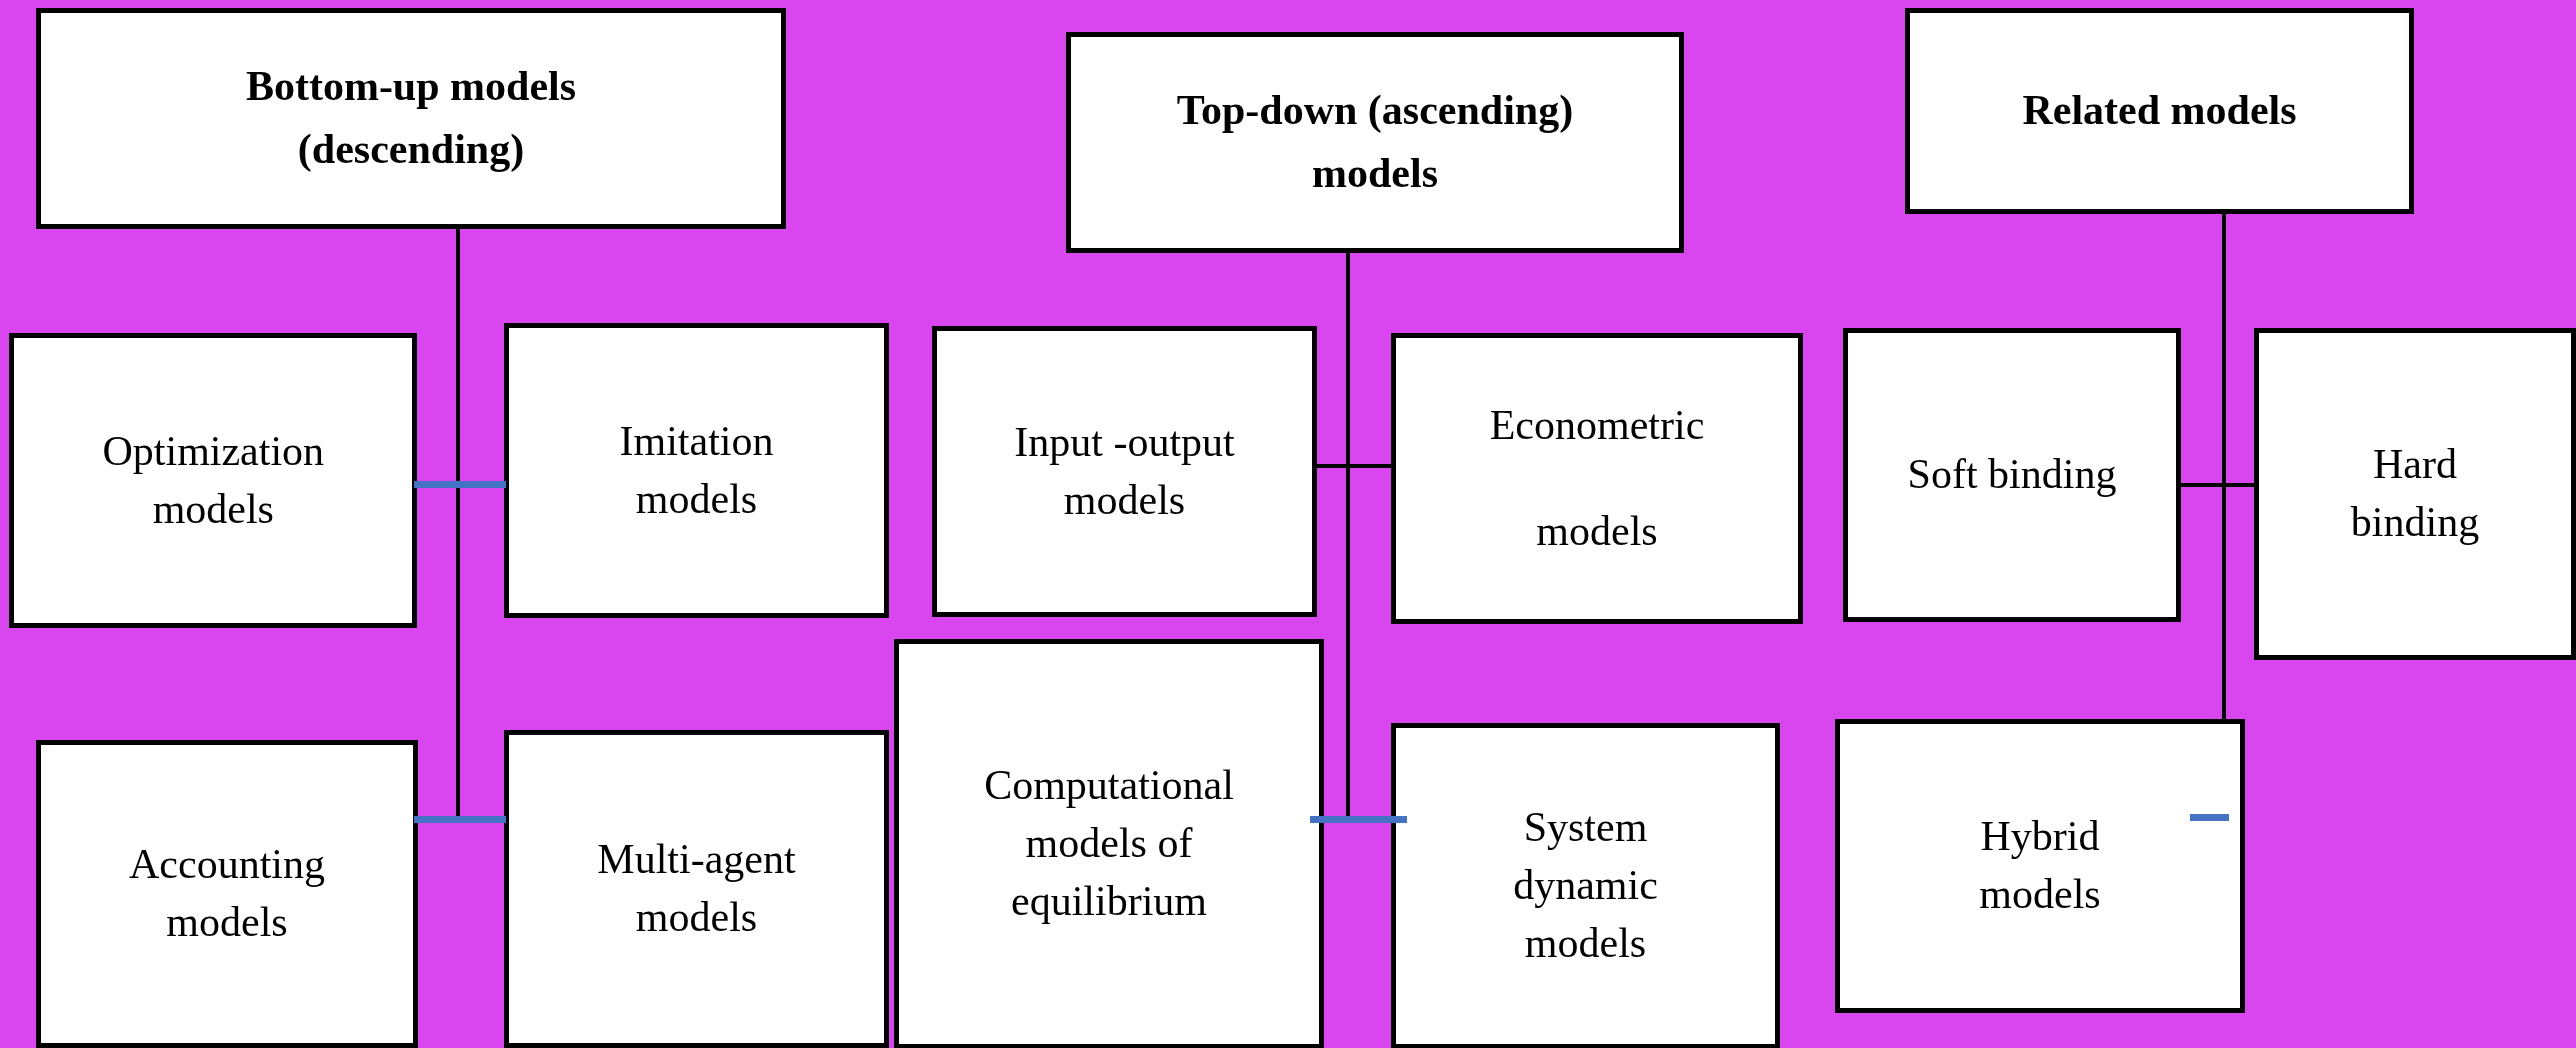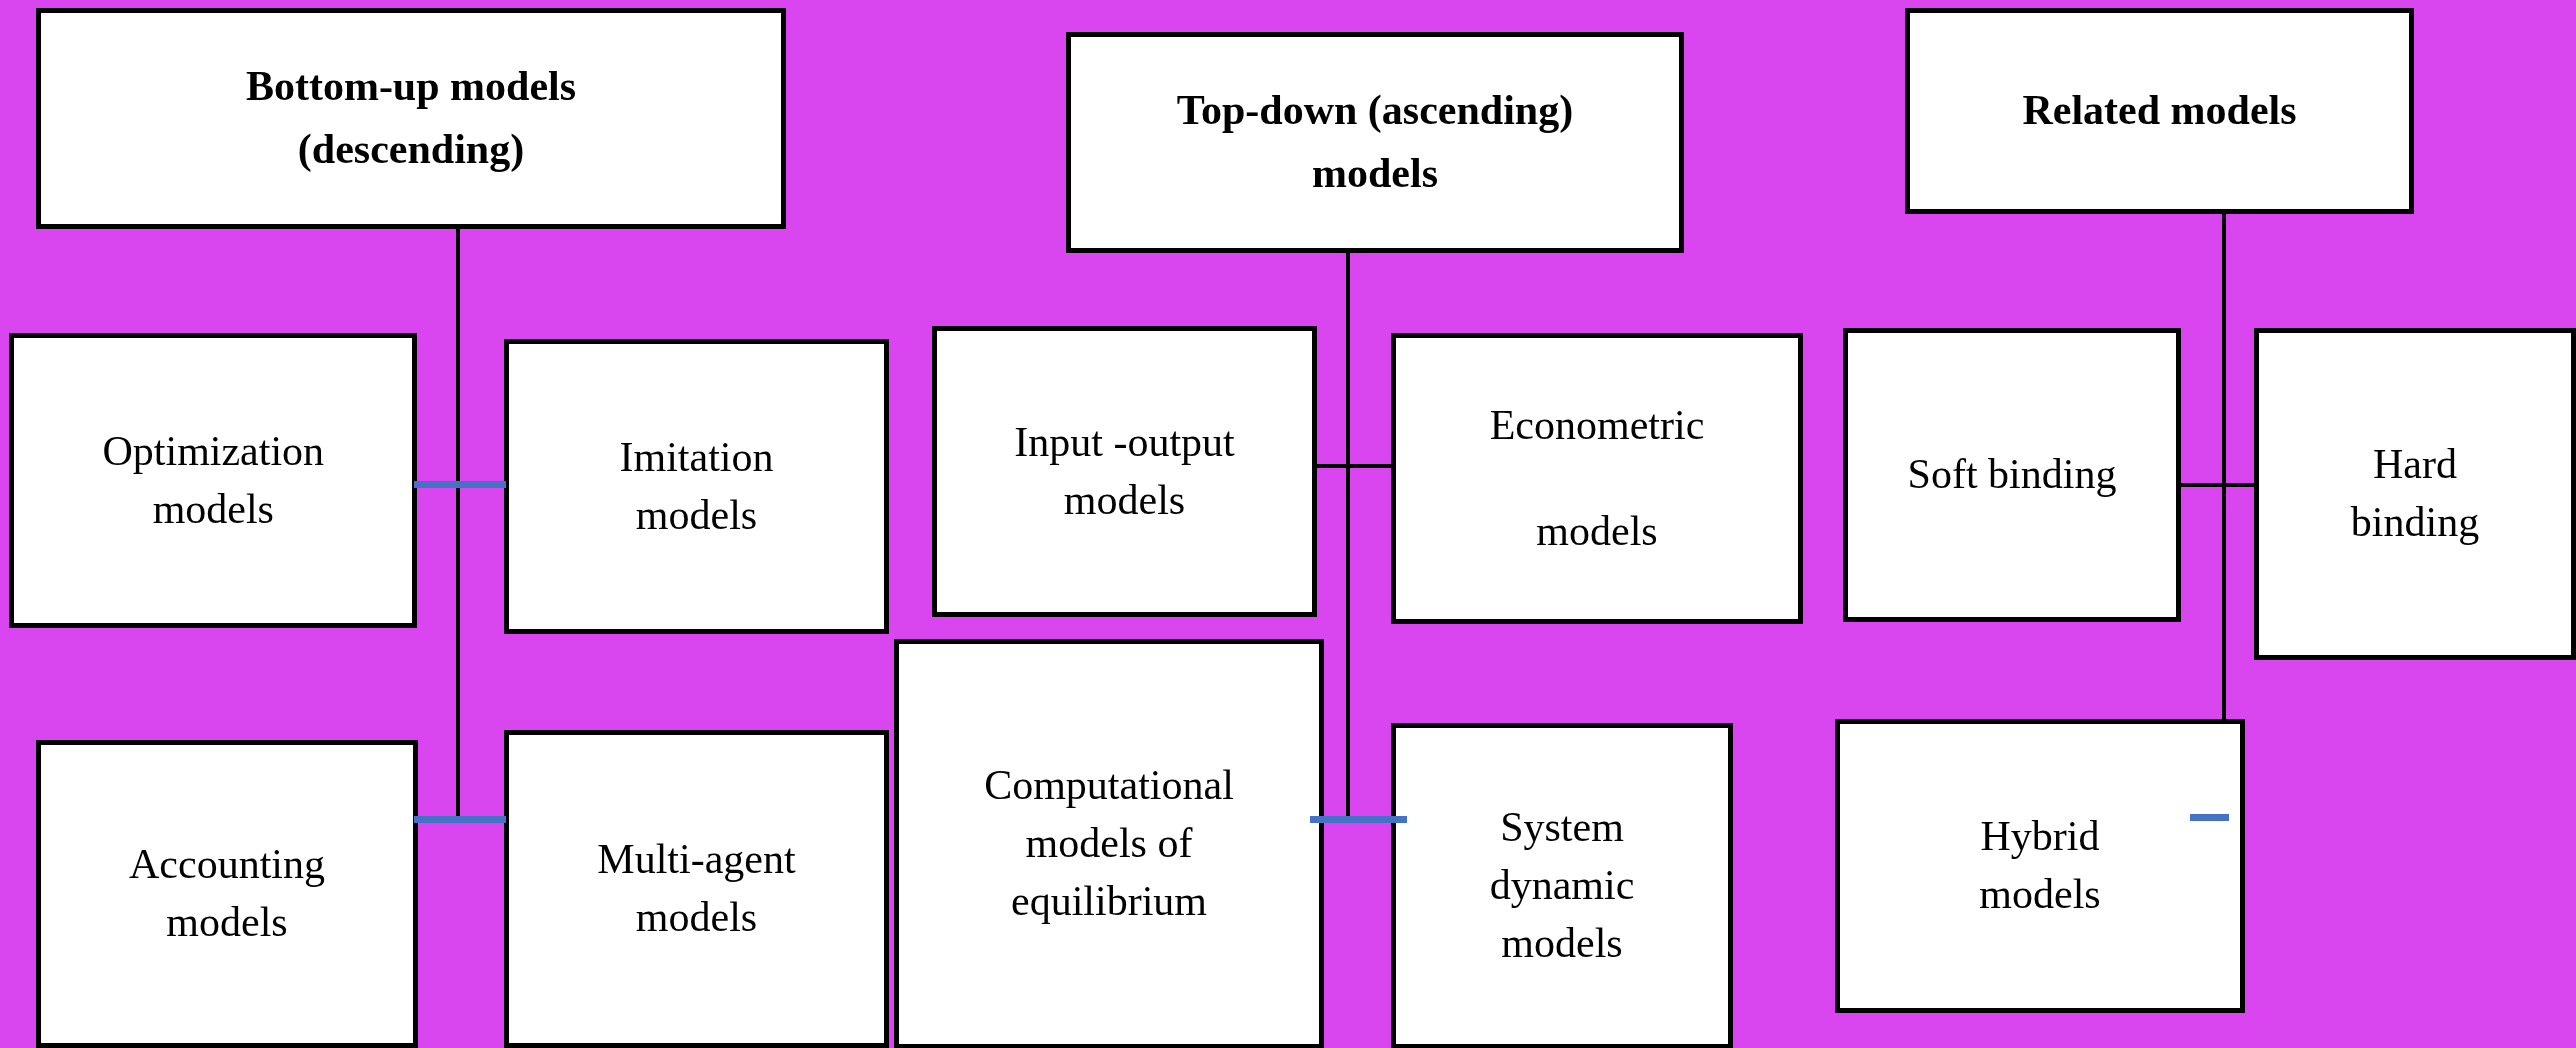--- a/index.html
+++ b/index.html
@@ -71,21 +71,21 @@
 
   <div class="connector v" style="left:456px; top:229px; width:3.9px; height:594px;"></div>
 
   <div class="box" style="left:9.3px; top:333px; width:408px; height:295px;">
     <span class="line">Optimization</span>
     <span class="line">models</span>
   </div>
 
   <div class="connector blue" style="left:414px; top:481px; width:92px;"></div>
 
-  <div class="box" style="left:504px; top:323px; width:385px; height:295px;margin-top:16px;">
+  <div class="box" style="left:504px; top:323px; width:385px; height:295px;">
     <span class="line">Imitation</span>
     <span class="line">models</span>
   </div>
 
   <div class="box" style="left:36px; top:740px; width:382px; height:308px;">
     <span class="line">Accounting</span>
     <span class="line">models</span>
   </div>
 
   <div class="connector blue" style="left:414px; top:816px; width:92px;"></div>
@@ -115,21 +115,21 @@
   </div>
 
   <div class="box" style="left:894px; top:639px; width:430px; height:410px;text-align:right;">
     <span class="line">Computational</span>
     <span class="line">models of</span>
     <span class="line">equilibrium</span>
   </div>
 
   <div class="connector blue" style="left:1310px; top:816px; width:97px;"></div>
 
-  <div class="box" style="left:1391px; top:723px; width:342px; height:326px;">
+  <div class="box" style="left:1391px; top:723px; width:389px; height:326px;">
     <span class="line">System</span>
     <span class="line">dynamic</span>
     <span class="line">models</span>
   </div>
 
   <div class="box header-box" style="left:1905px; top:7.8px; width:509px; height:206px;">
     <span class="line">Related models</span>
   </div>
 
   <div class="connector v" style="left:2222px; top:214px; width:3.9px; height:608px;"></div>

